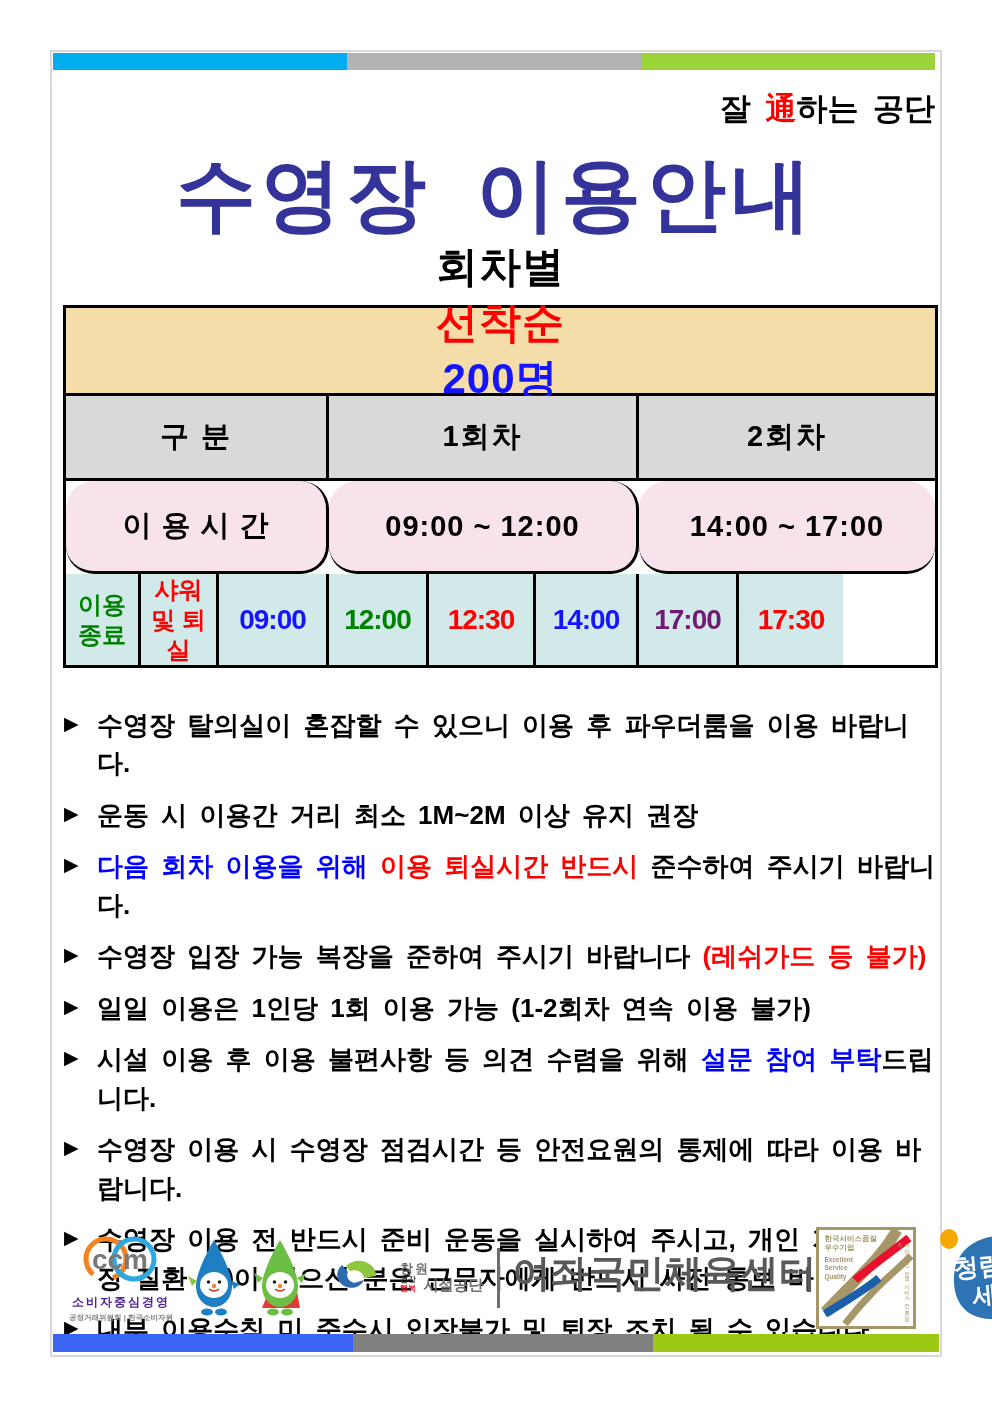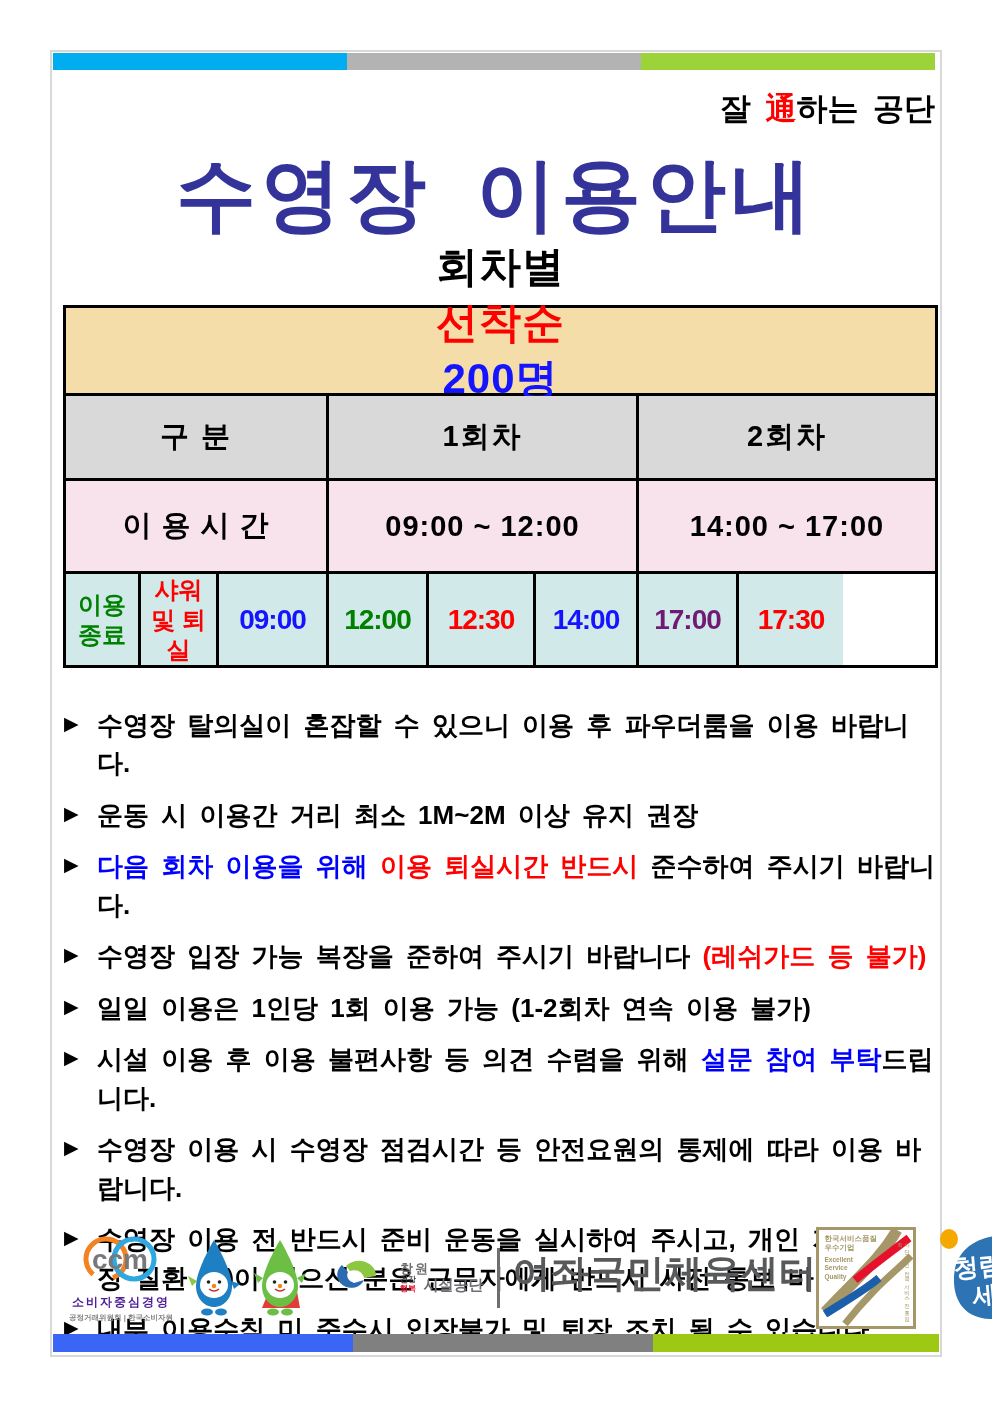--- a/index.html
+++ b/index.html
@@ -33,21 +33,21 @@
               grid-template-rows:88px 85px 93px 91px;}
   .cell{border-right:3px solid #000;border-bottom:3px solid #000;box-sizing:border-box;
         display:flex;align-items:center;justify-content:center;text-align:center;
         font-weight:bold;color:#000;flex-direction:column;}
   .cell.last{border-right:none;}
   .cell.bot{border-bottom:none;}
   .span3{grid-column:span 3;}
   .span9{grid-column:span 9;}
   .banner-cell{font-size:42px;letter-spacing:1px;}
   .cat-cell{font-size:29px;letter-spacing:2px;}
-  .time-cell{font-size:29px;letter-spacing:1px;}
+  .time-cell{font-size:29px;letter-spacing:1px;border-radius:28px;}
   .sched-label{font-size:24px;line-height:1.25;white-space:pre-line;}
   .sched-time{font-size:28px;letter-spacing:-1px;}
 
   
   .notes{position:absolute;left:64px;top:706px;width:872px;list-style:none;margin:0;padding:0;}
   .notes li{position:relative;padding-left:33px;margin-bottom:13px;
             font-size:26px;font-weight:bold;line-height:1.48;word-spacing:5px;color:#000;}
   .notes .marker{position:absolute;left:0;top:4px;font-size:19px;color:#000;}
 
   

